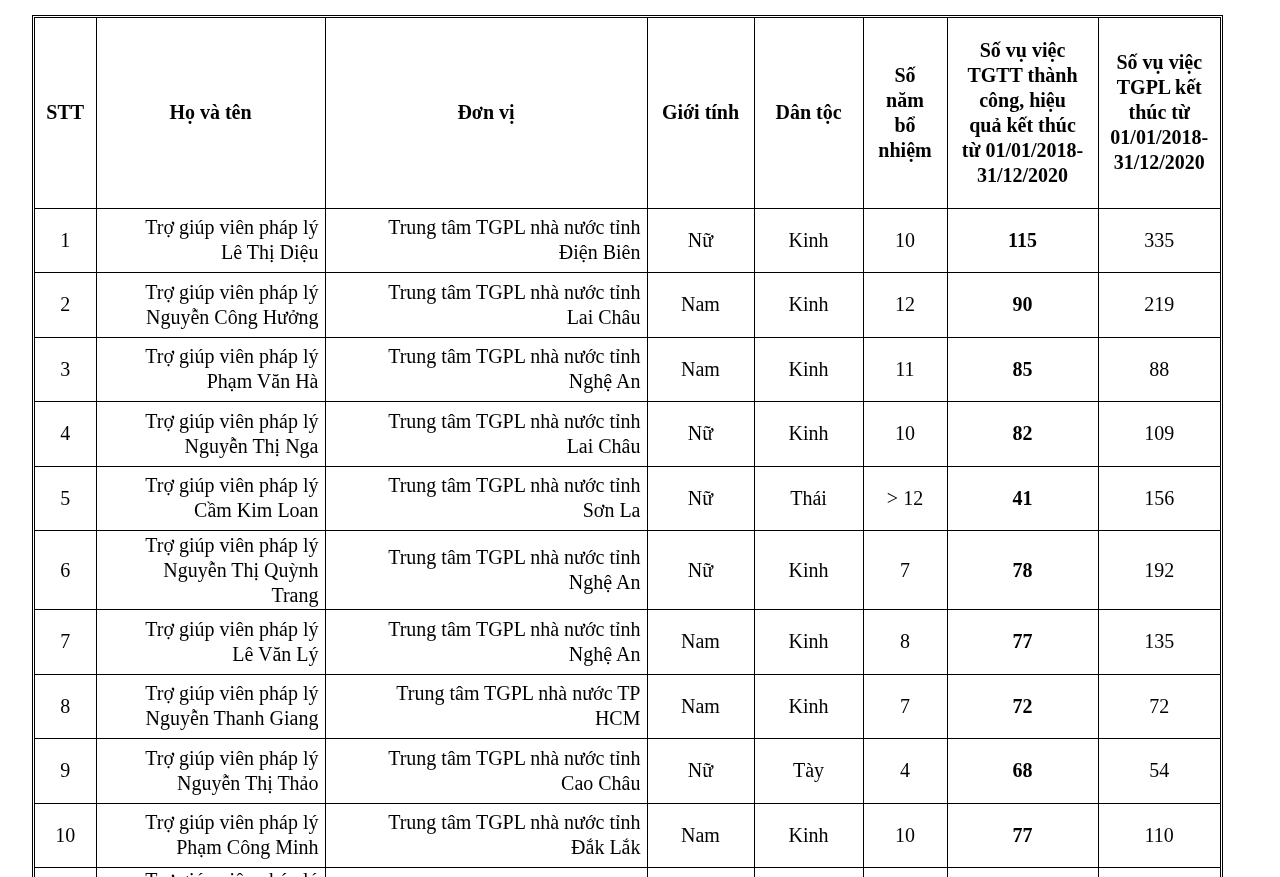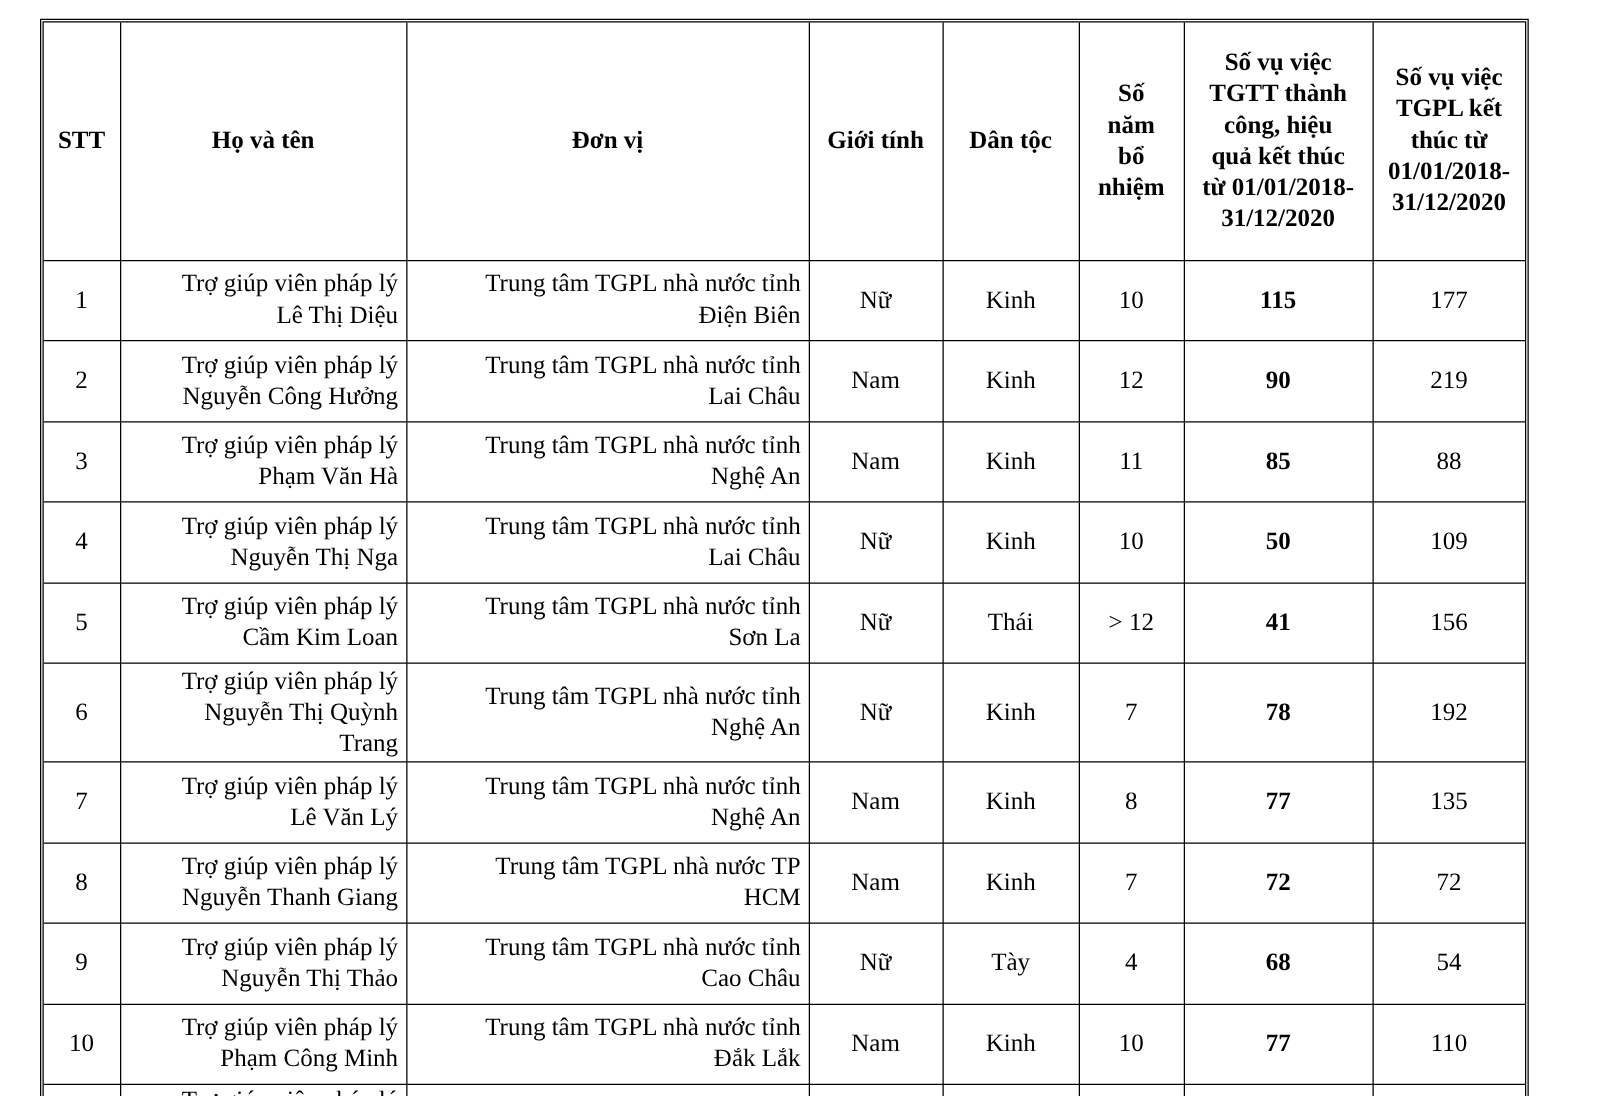--- a/index.html
+++ b/index.html
@@ -126,21 +126,21 @@
               <span class="line">Lê Thị Diệu</span>
             </td>
             <td class="l">
               <span class="line">Trung tâm TGPL nhà nước tỉnh</span>
               <span class="line">Điện Biên</span>
             </td>
             <td class="c">Nữ</td>
             <td class="c">Kinh</td>
             <td class="c">10</td>
             <td class="c b">115</td>
-            <td class="c">177</td>
+            <td class="c">335</td>
           </tr>
           <tr class="r2">
             <td class="c">2</td>
             <td class="l">
               <span class="line">Trợ giúp viên pháp lý</span>
               <span class="line">Nguyễn Công Hưởng</span>
             </td>
             <td class="l">
               <span class="line">Trung tâm TGPL nhà nước tỉnh</span>
               <span class="line">Lai Châu</span>
@@ -173,21 +173,21 @@
               <span class="line">Trợ giúp viên pháp lý</span>
               <span class="line">Nguyễn Thị Nga</span>
             </td>
             <td class="l">
               <span class="line">Trung tâm TGPL nhà nước tỉnh</span>
               <span class="line">Lai Châu</span>
             </td>
             <td class="c">Nữ</td>
             <td class="c">Kinh</td>
             <td class="c">10</td>
-            <td class="c b">50</td>
+            <td class="c b">82</td>
             <td class="c">109</td>
           </tr>
           <tr class="r2">
             <td class="c">5</td>
             <td class="l">
               <span class="line">Trợ giúp viên pháp lý</span>
               <span class="line">Cầm Kim Loan</span>
             </td>
             <td class="l">
               <span class="line">Trung tâm TGPL nhà nước tỉnh</span>

